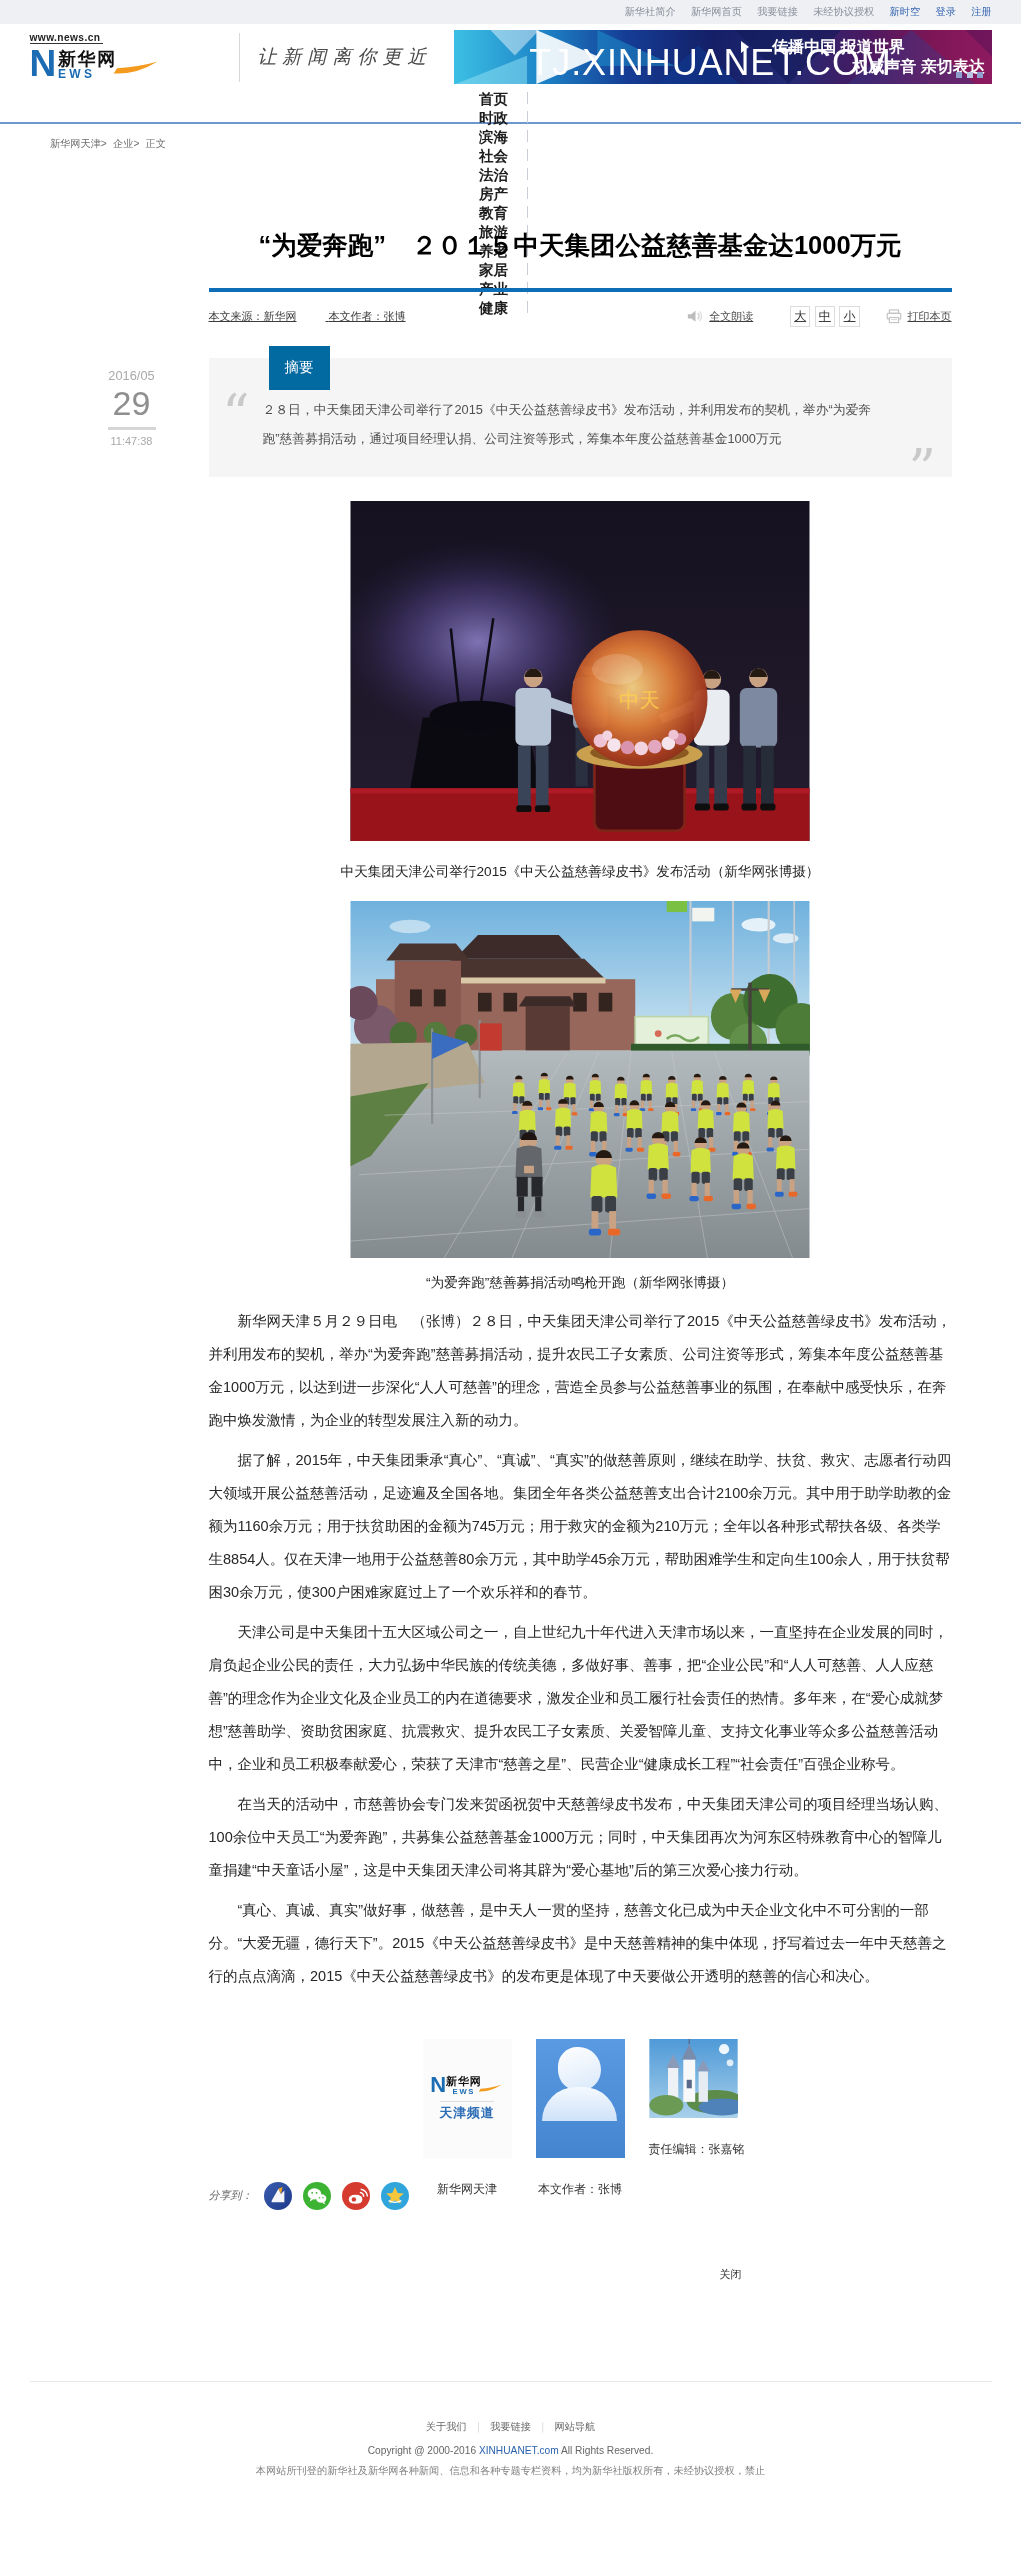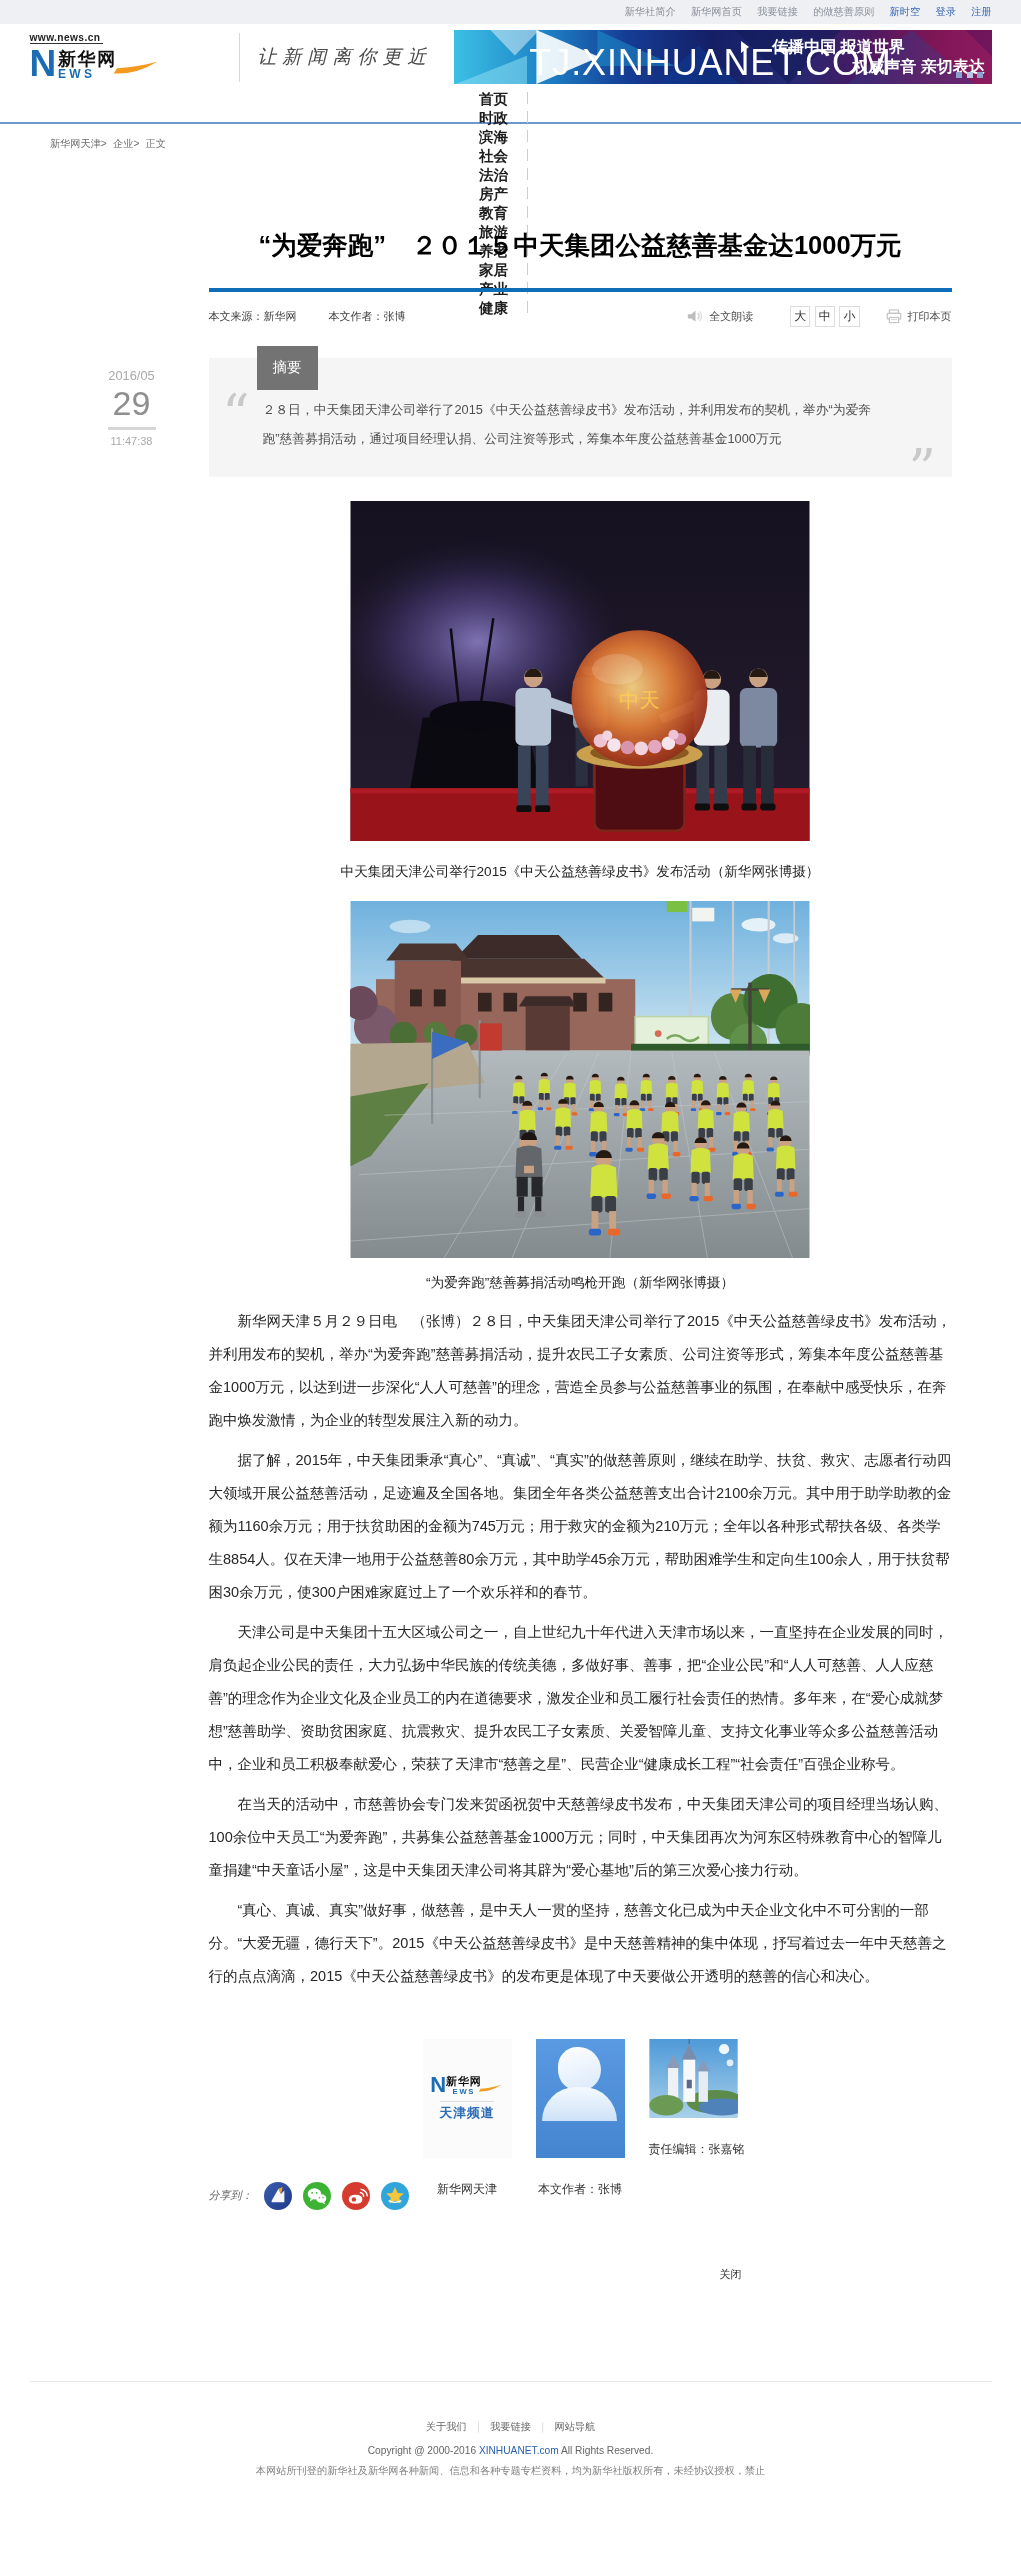--- a/index.html
+++ b/index.html
@@ -56,29 +56,29 @@
   .article-inner { margin-left:179px; width:743px; }
   .date-block { position:absolute; left:68px; top:146px; width:68px; text-align:center; color:#a9a9a9; }
   .date-ym { font-size:12.8px; }
   .date-day { font-size:34px; color:#8f8f8f; line-height:37px; margin-top:1.7px; }
   .date-line { width:48px; height:3.4px; background:#d6d6d6; margin:5.1px auto 5.1px; }
   .date-time { font-size:11px; }
 
   h1.title { margin:71px 25.5px 0; font-size:25.5px; font-weight:bold; color:#000; text-align:center; line-height:46px; }
   .title-rule { height:3.4px; background:#0d6db6; margin-top:20.4px; }
 
-  .meta-row { display:flex; justify-content:space-between; align-items:center; margin-top:14.5px; font-size:11px; color:#3d3d3d; }
+  .meta-row { display:flex; justify-content:space-between; align-items:center; margin-top:14.5px; font-size:11px; color:#3d3d3d;text-decoration:underline; }
   .meta-left span { margin-right:29px; }
   .meta-right { display:flex; align-items:center; gap:7.7px; color:#4f4f4f; }
   .meta-tool { display:flex; align-items:center; gap:5.1px; cursor:pointer; }
   .size-boxes { display:flex; gap:4.3px; margin:0 19px 0 29px; }
   .size-box { width:20.4px; height:20.4px; border:0.9px solid #dcdcdc; background:#fff; display:flex; align-items:center; justify-content:center; font-size:12px; color:#333; cursor:pointer; }
 
   .summary { position:relative; margin-top:31px; background:#f5f5f5; padding:25.5px 61px 24px 54px; }
-  .summary-tab { position:absolute; top:-12px; left:48px; width:61px; height:44px; background:#737373; color:#fff; font-size:14.5px; display:flex; align-items:center; justify-content:center; }
+  .summary-tab { position:absolute; top:-12px; left:60px; width:61px; height:44px; background:#0369a1; color:#fff; font-size:14.5px; display:flex; align-items:center; justify-content:center; }
   .summary-text { font-size:12.8px; color:#4f4f4f; line-height:29px; margin-top:12px; }
   .q-open,.q-close { position:absolute; font-family:"DejaVu Serif",serif; font-size:54px; color:#c9c9c9; line-height:25.5px; }
   .q-open { left:13.6px; top:44px; }
   .q-close { right:15.3px; bottom:-5.1px; }
 
   .figure { display:block; margin:0 auto; }
   .fig1-wrap { margin-top:24px; text-align:center; }
   .fig2-wrap { margin-top:20.4px; text-align:center; }
   .caption { text-align:center; font-size:13.6px; color:#1f1f1f; margin-top:22px; }
   .caption2 { margin-top:15.3px; }
@@ -118,21 +118,21 @@
   .disclaimer { margin-top:8.5px; font-size:10.2px; color:#828282; }
 </style>
 </head>
 <body>
 
 <div class="topbar">
   <div class="wrap">
     <a class="toplink">新华社简介</a>
     <a class="toplink">新华网首页</a>
     <a class="toplink">我要链接</a>
-    <a class="toplink">的做慈善原则</a>
+    <a class="toplink">未经协议授权</a>
     <a class="toplink blue">新时空</a>
     <a class="toplink blue">登录</a>
     <a class="toplink blue">注册</a>
   </div>
 </div>
 
 <div class="header">
   <div class="wrap">
     <div class="logo-block">
       <span class="site-url">www.news.cn</span>

